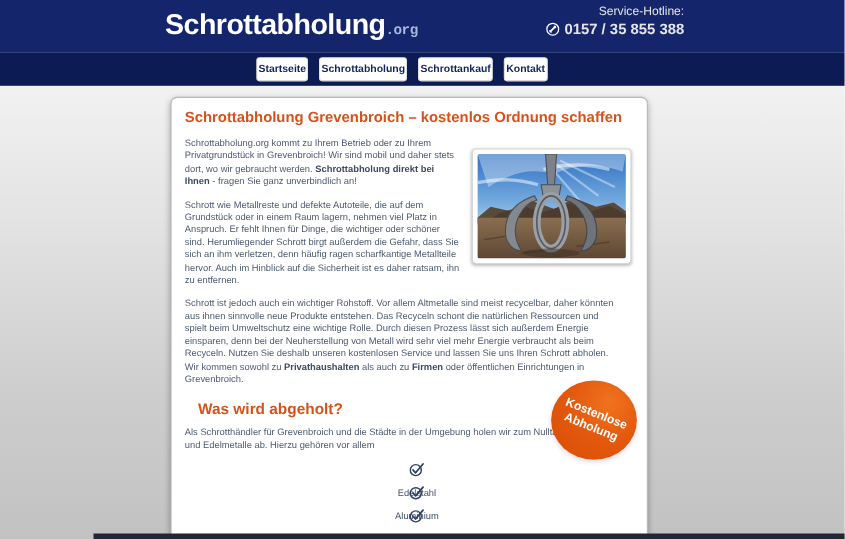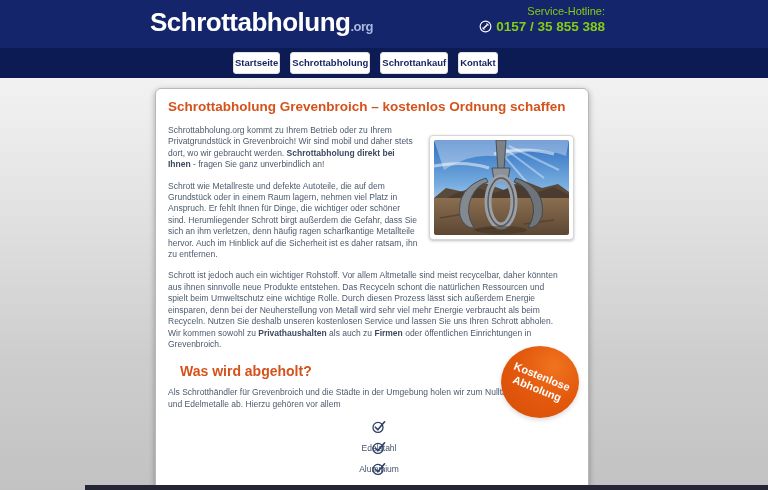--- a/index.html
+++ b/index.html
@@ -4,22 +4,22 @@
 <style>
   html,body{margin:0;padding:0;}
   .page{
     position:relative;width:768px;height:490px;overflow:hidden;
     font-family:"Liberation Sans",sans-serif;
     background:linear-gradient(180deg,#f2f2f2 78px,#e3e3e3 200px,#cdcdcd 360px,#c2c2c2 100%);
   }
   
   .topbar{position:absolute;left:0;top:0;width:768px;height:48px;background:#15256b;}
   .logo{position:absolute;left:150px;top:7px;color:#ffffff;font-size:26px;font-weight:bold;letter-spacing:-0.5px;cursor:pointer;}
-  .logo .suffix{font-size:13px;font-weight:bold;color:#aab8e0;}
-  .hotline{position:absolute;right:163px;top:5px;text-align:right;color:#84cc16;}
+  .logo .suffix{font-size:13px;font-weight:bold;color:#aab8e0;font-family:Liberation Mono, monospace;}
+  .hotline{position:absolute;right:146px;top:5px;text-align:right;color:#e5e5e5;}
   .hotline-label{font-size:11px;line-height:13px;}
   .hotline-number{font-size:13.5px;font-weight:bold;line-height:17px;display:flex;align-items:center;gap:4px;justify-content:center;}
   .phone-icon svg{display:block;}
   
   .navbar{position:absolute;left:0;top:48px;width:768px;height:30px;background:#0c1b54;display:flex;align-items:center;padding-left:233px;box-sizing:border-box;gap:10px;}
   .nav-btn{background:#ffffff;color:#13235f;font-size:9.5px;font-weight:bold;padding:5px 1px;border-radius:3px;border:1px solid #e0e0e0;line-height:10px;cursor:pointer;font-family:"Liberation Sans",sans-serif;}
   
   .card{
     position:absolute;left:155px;top:88px;width:434px;height:410px;box-sizing:border-box;
     background:#ffffff;border:1px solid #b8b8b8;border-radius:6px;

